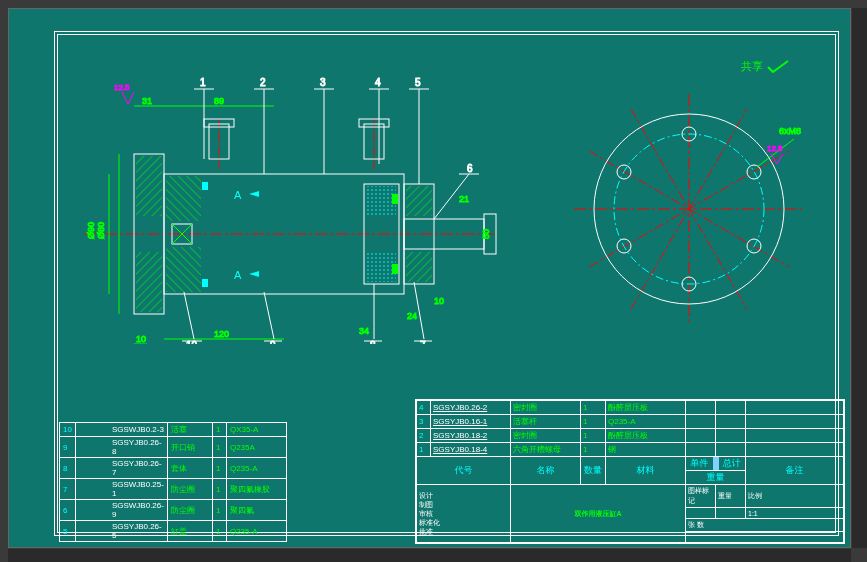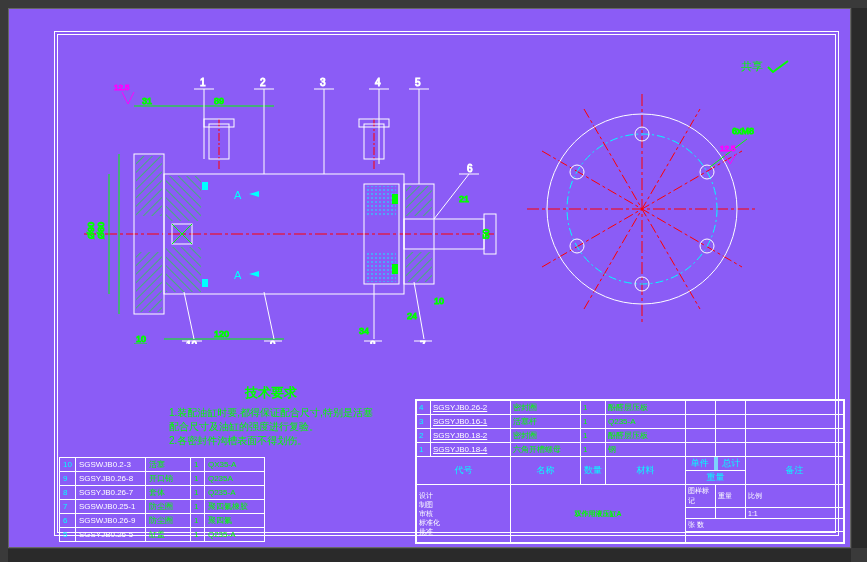--- a/index.html
+++ b/index.html
@@ -10,21 +10,21 @@
   height: 562px;
   overflow: hidden;
   position: relative;
 }
 .canvas {
   position: absolute;
   top: 8px;
   left: 8px;
   width: 843px;
   height: 540px;
-  background: #8b5cf6;
+  background: #0f766e;
   border: 1px solid #666;
 }
 .frame {
   position: absolute;
   top: 22px;
   left: 45px;
   width: 785px;
   height: 505px;
   border: 1px solid #fff;
 }
@@ -38,21 +38,21 @@
 .drawing-left {
   position: absolute;
   top: 55px;
   left: 65px;
   width: 430px;
   height: 280px;
 }
 .drawing-right {
   position: absolute;
   top: 80px;
-  left: 508px;
+  left: 555px;
   width: 250px;
   height: 240px;
 }
 
 svg text { font-family: "SimSun", sans-serif; }
 
 
 .tech-req {
   position: absolute;
   top: 375px;
@@ -77,21 +77,21 @@
   font-size: 8px;
   color: #fff;
 }
 .bom-left table { border-collapse: collapse; }
 .bom-left td {
   border: 1px solid #fff;
   padding: 1px 3px;
   height: 11px;
 }
 .bom-left .c1 { width: 14px; color: #0ff; }
-.bom-left .c2 { width: 70px; }
+.bom-left .c2 { width: 70px; padding-left: 36px; }
 .bom-left .c3 { width: 45px; color: #0f0; }
 .bom-left .c4 { width: 14px; color: #0f0; }
 .bom-left .c5 { width: 60px; color: #0f0; }
 
 
 .title-block {
   position: absolute;
   bottom: 3px;
   right: 5px;
   width: 430px;
@@ -309,26 +309,20 @@
           <text x="90" y="-75">6xM8</text>
         </g>
         <g stroke="#f0f" fill="#f0f" font-size="8">
           <path d="M82 -55 L88 -45 L94 -55" fill="none"></path>
           <text x="78" y="-58">12.5</text>
         </g>
       </g>
     </svg>
   </div>
 
-  <div class="tech-req">
-    <div class="tech-title">技术要求</div>
-    <div>1.装配油缸时要,都得保证配合尺寸,特别是活塞</div>
-    <div>配合尺寸及油缸的强度进行复验。</div>
-    <div>2.各密封件沟槽表面不得划伤。</div>
-  </div>
 
   <div class="bom-left">
     <table>
       <tbody id="bom-left-body">
           <tr>
             <td class="c1">10</td>
             <td class="c2">SGSWJB0.2-3</td>
             <td class="c3">活塞</td>
             <td class="c4">1</td>
             <td class="c5">QX35-A</td>
@@ -417,21 +411,21 @@
           </tr>
         </tbody>
       <tbody>
           <tr class="header-row">
         <td colspan="2">代号</td>
         <td>名称</td>
         <td>数量</td>
         <td>材料</td>
         <td colspan="2" style="padding:0">
           <div style="display:flex;border-bottom:1px solid #fff">
-            <div style="flex:1;border-right:4px solid #7dd3fc">单件</div>
+            <div style="flex:1;border-right:6px solid #7dd3fc">单件</div>
             <div style="flex:1">总计</div>
           </div>
           <div>重量</div>
         </td>
         <td>备注</td>
       </tr>
       <tr class="small-cells">
         <td rowspan="4" colspan="2" style="width:90px">
           <div style="font-size:7px;line-height:1.3">
             <div>设计</div>

